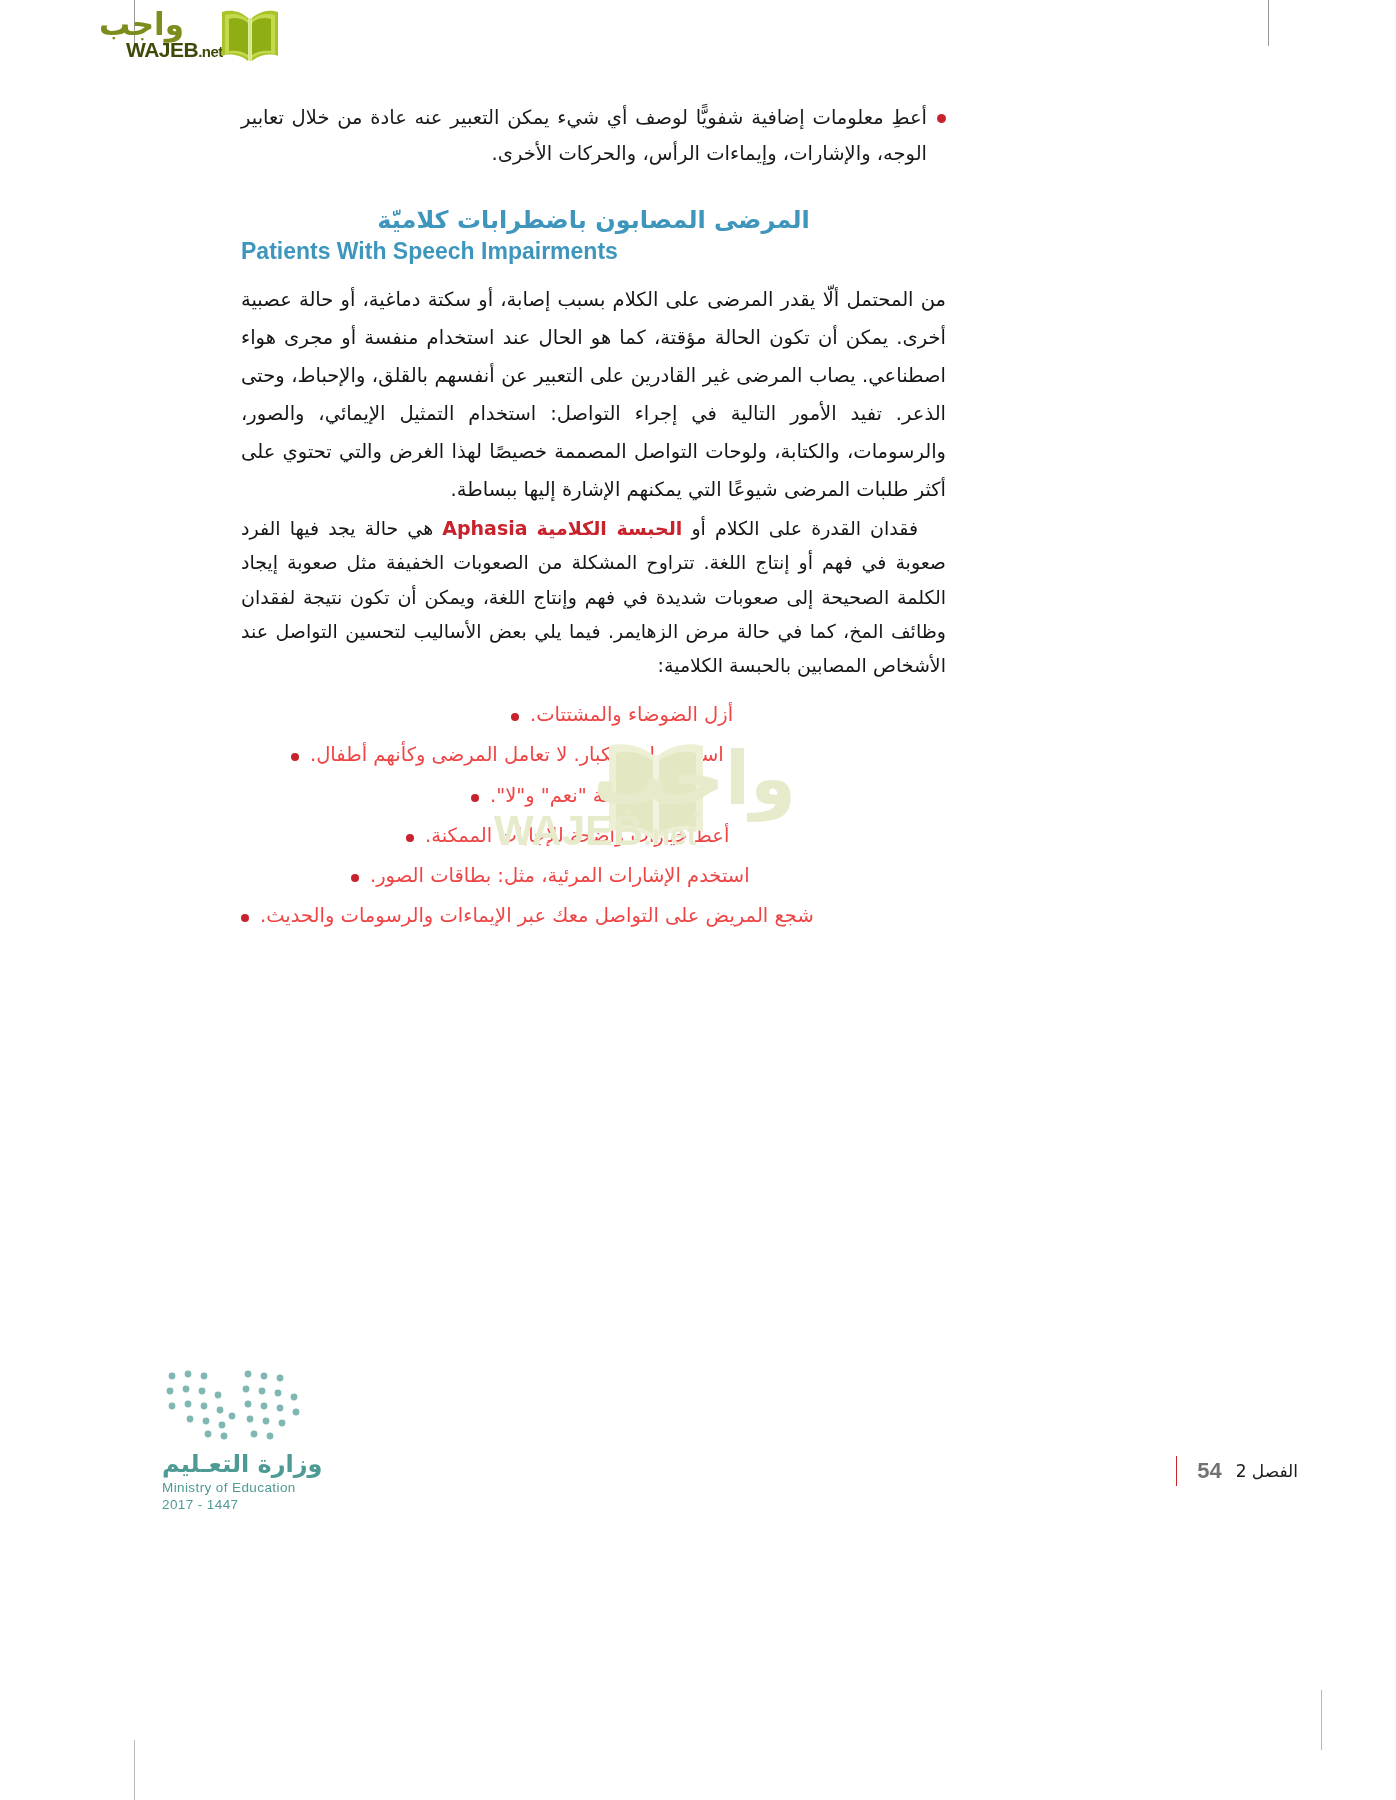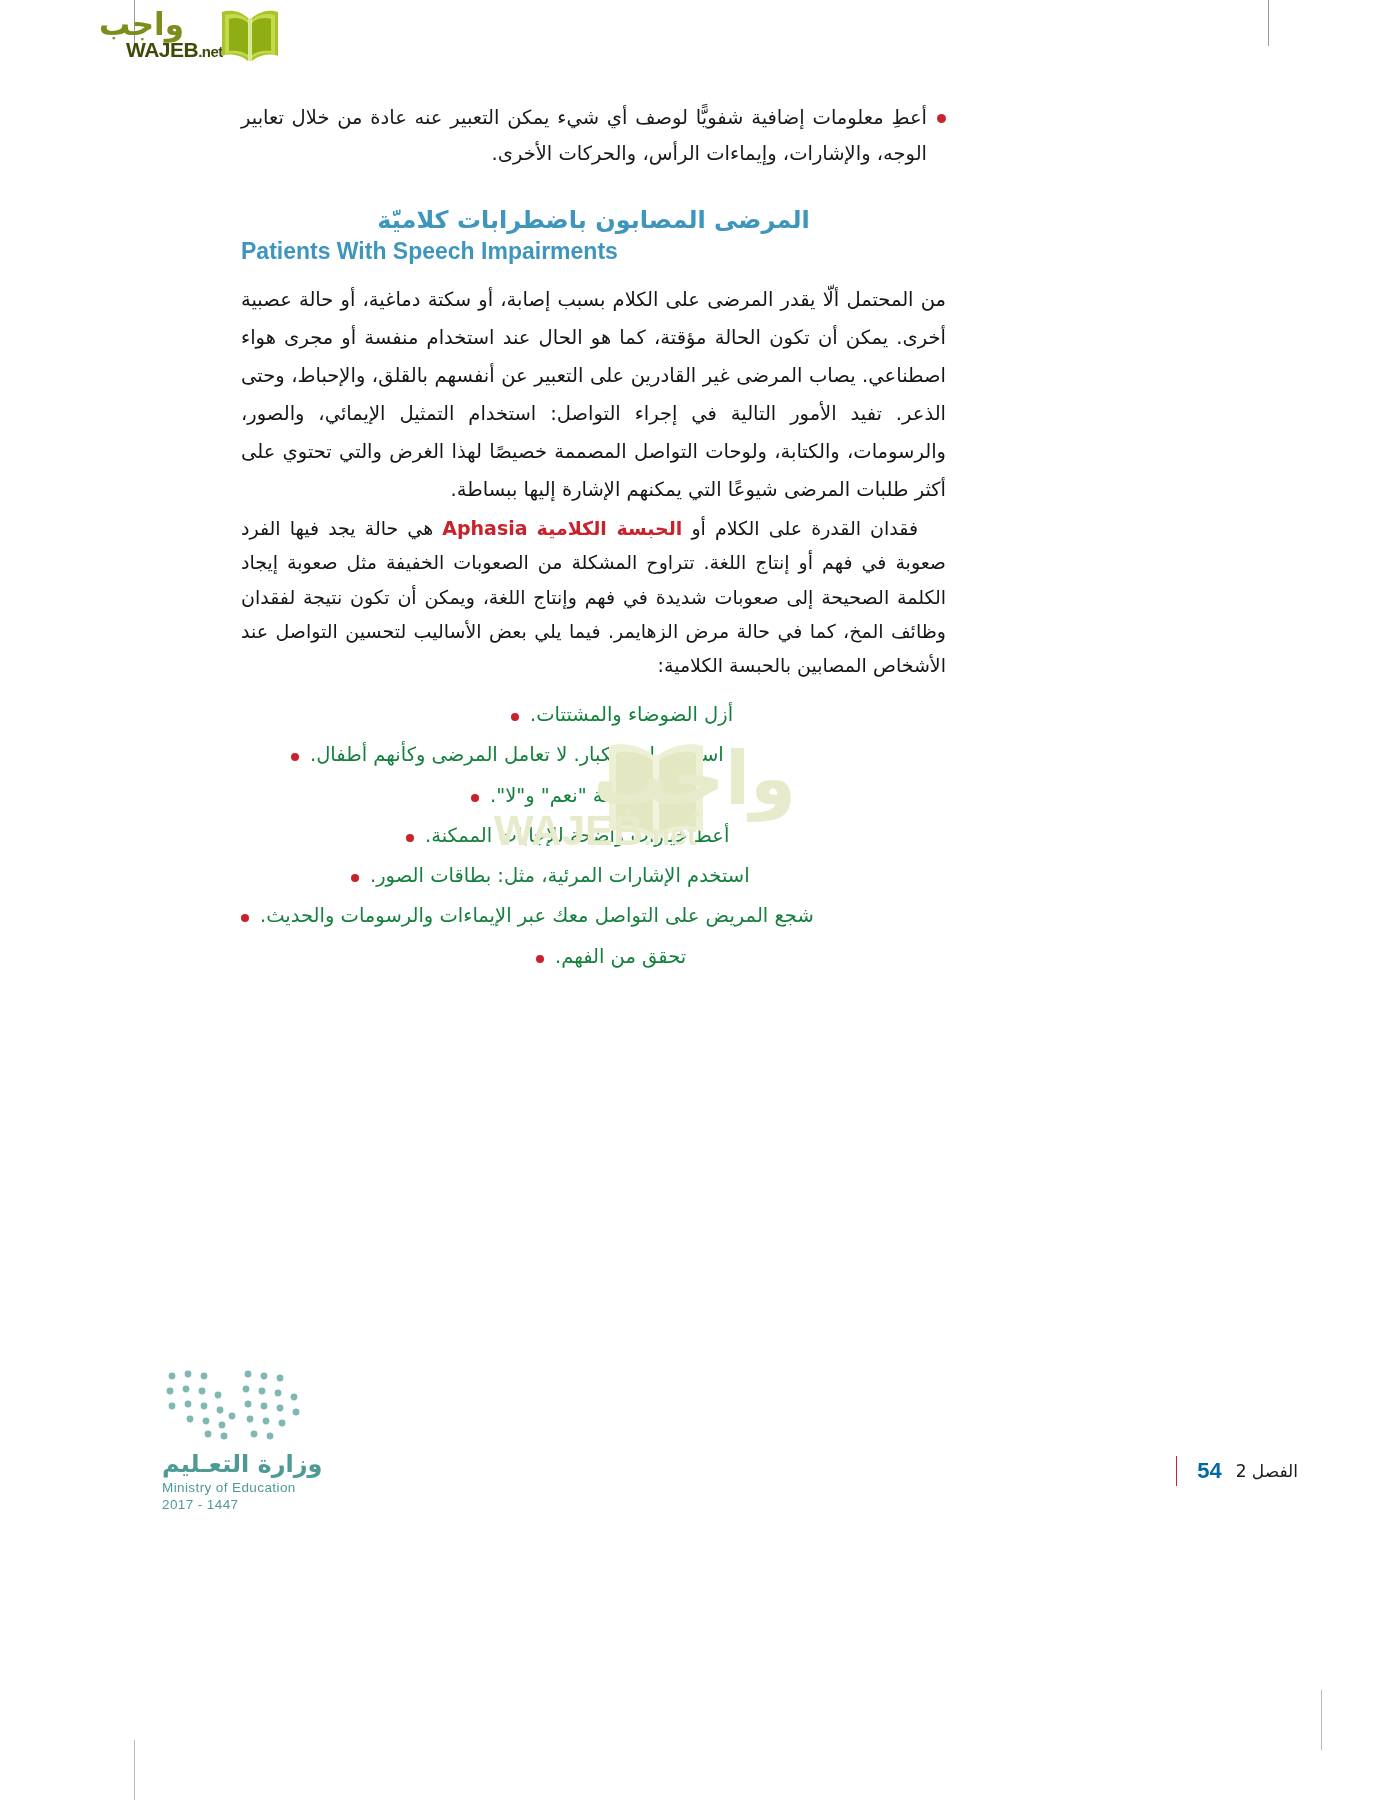--- a/index.html
+++ b/index.html
@@ -173,21 +173,21 @@
     align-items: flex-start;
     justify-content: flex-end;
     gap: 11px;
     margin-bottom: 11px;
     width: 100%;
   }
   .bl-text {
     font-family: "DejaVu Sans", sans-serif;
     font-size: 19.5px;
     line-height: 1.5;
-    color: #15803d;
+    color: #ef4444;
     white-space: nowrap;
   }
 
   
   .watermark {
     position: absolute;
     left: 380px;
     top: 735px;
     width: 330px;
     height: 140px;
@@ -271,21 +271,21 @@
   .chapter-label {
     font-family: "DejaVu Sans", sans-serif;
     font-size: 17px;
     color: #1a1a1a;
     direction: rtl;
   }
   .page-number {
     font-family: "Liberation Sans", sans-serif;
     font-size: 22px;
     font-weight: bold;
-    color: #0369a1;
+    color: #737373;
   }
   .page-rule {
     width: 1px;
     height: 30px;
     background: #c8232c;
     margin-right: 6px;
   }
 </style>
 </head>
 <body>
@@ -343,24 +343,20 @@
       <div class="bl-item" style="padding-left:165px;">
         <span class="bl-text">أعط خيارات واضحة للإجابات الممكنة.</span>
         <span class="disc disc-sm"></span>
       </div>
       <div class="bl-item" style="padding-left:110px;">
         <span class="bl-text">استخدم الإشارات المرئية، مثل: بطاقات الصور.</span>
         <span class="disc disc-sm"></span>
       </div>
       <div class="bl-item" style="padding-left:0px;">
         <span class="bl-text">شجع المريض على التواصل معك عبر الإيماءات والرسومات والحديث.</span>
-        <span class="disc disc-sm"></span>
-      </div>
-      <div class="bl-item" style="padding-left:295px;">
-        <span class="bl-text">تحقق من الفهم.</span>
         <span class="disc disc-sm"></span>
       </div>
     </div>
 
   </div>
 
   <div class="watermark">
     <svg class="wm-book" viewBox="0 0 120 110">
       <path d="M57 18 C45 8, 26 5, 13 9 L13 95 C26 90, 45 93, 57 103 Z" fill="#eef0d6"></path>
       <path d="M63 18 C75 8, 94 5, 107 9 L107 95 C94 90, 75 93, 63 103 Z" fill="#eef0d6"></path>

